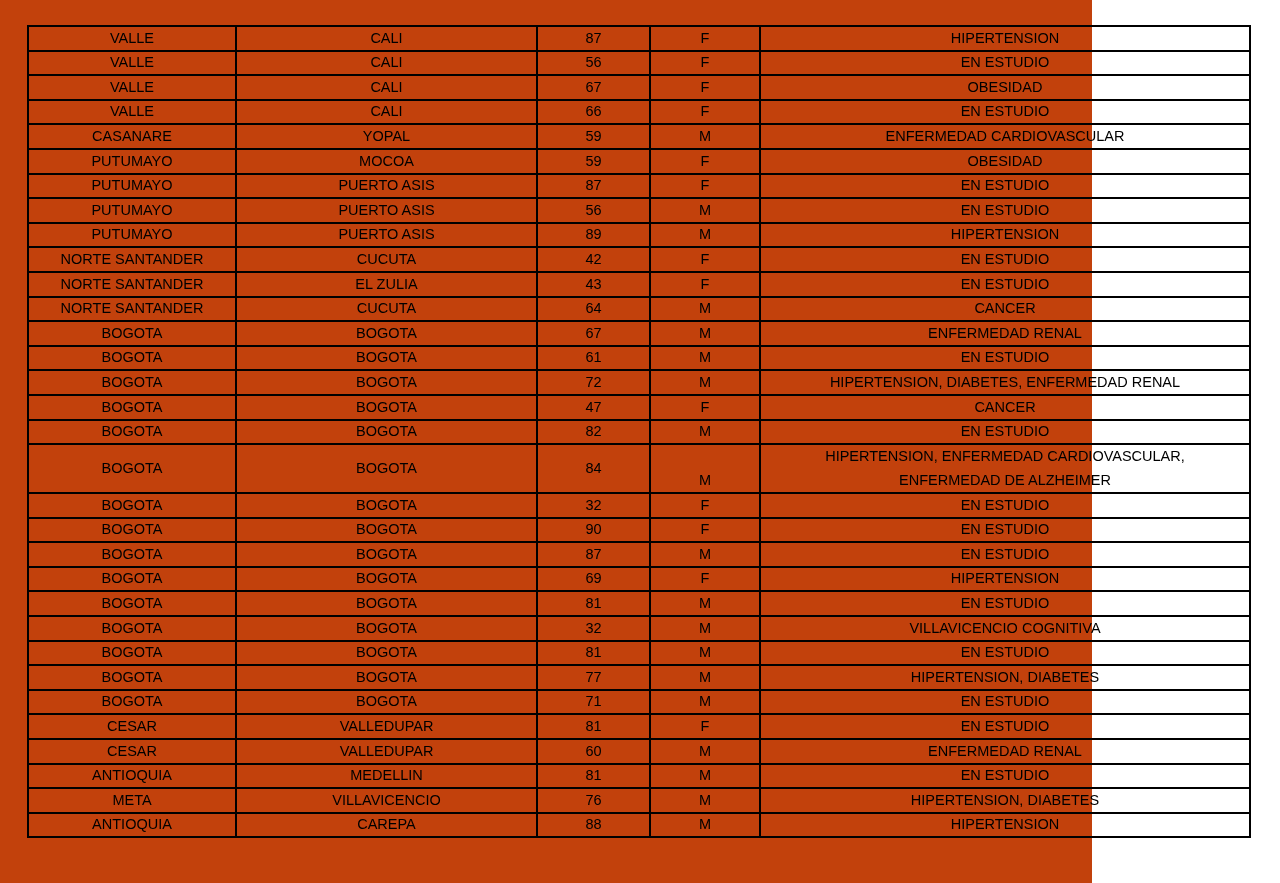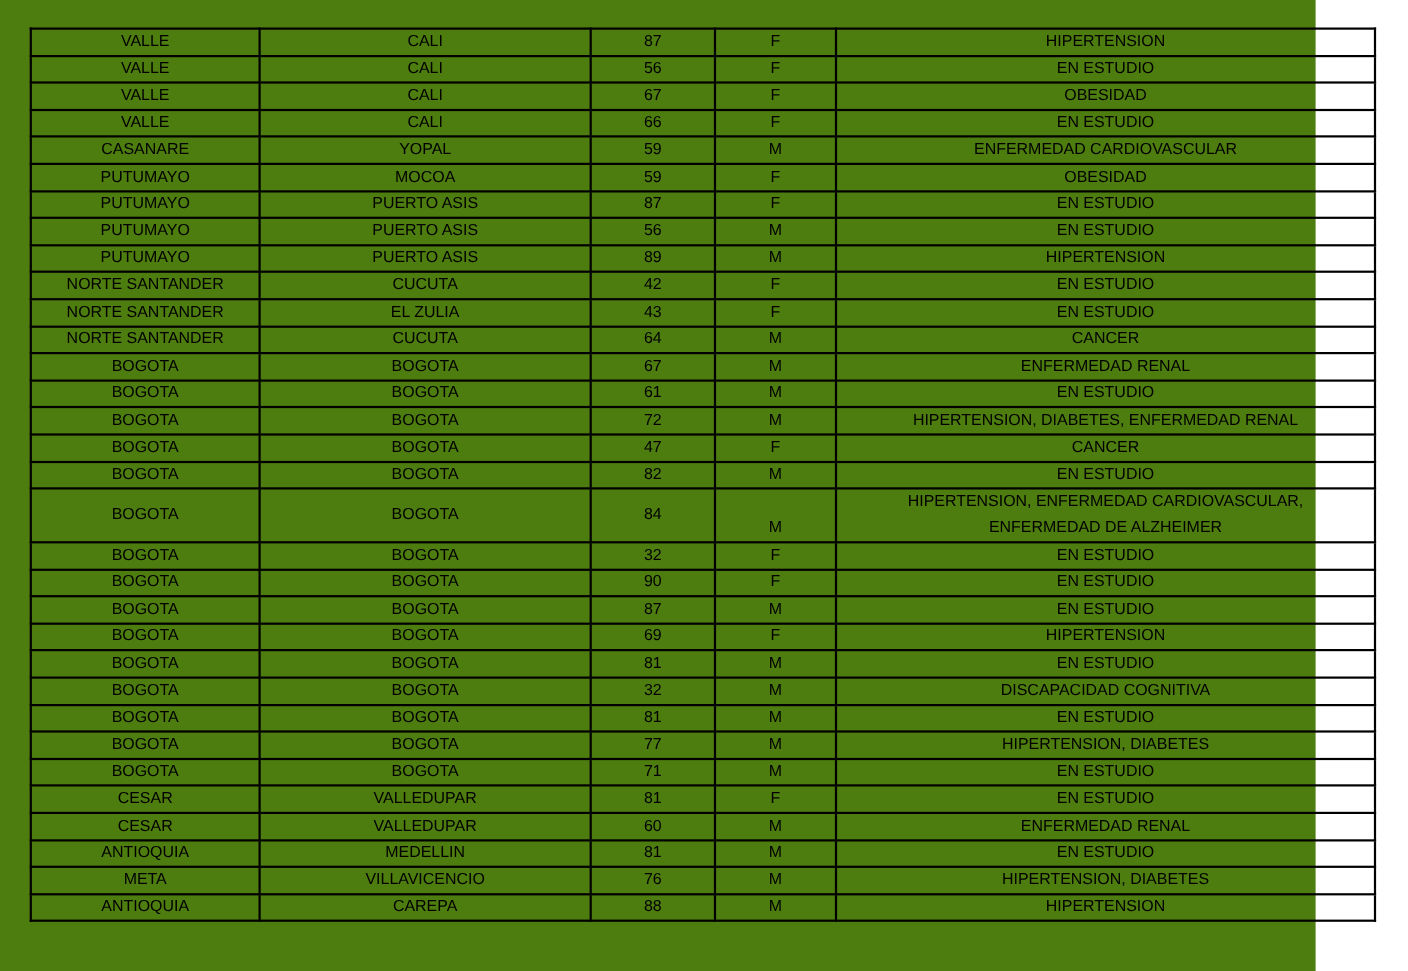--- a/index.html
+++ b/index.html
@@ -2,23 +2,23 @@
 <html><head>
 <meta charset="utf-8">
 <style>
   html, body {
     margin: 0;
     padding: 0;
     background: #ffffff;
   }
   .page {
     position: relative;
-    width: 1196px;
+    width: 1092px;
     height: 883px;
-    background: #4d7c0f;
+    background: #c2410c;
     font-family: "Liberation Sans", sans-serif;
   }
   table.patients {
     position: absolute;
     left: 27px;
     top: 25px;
     width: 1222px;
     border-collapse: collapse;
     table-layout: fixed;
   }
@@ -226,21 +226,21 @@
           <td class="city">BOGOTA</td>
           <td class="age">81</td>
           <td class="gender">M</td>
           <td class="condition">EN ESTUDIO</td>
         </tr>
         <tr>
           <td class="department">BOGOTA</td>
           <td class="city">BOGOTA</td>
           <td class="age">32</td>
           <td class="gender">M</td>
-          <td class="condition">DISCAPACIDAD COGNITIVA</td>
+          <td class="condition">VILLAVICENCIO COGNITIVA</td>
         </tr>
         <tr>
           <td class="department">BOGOTA</td>
           <td class="city">BOGOTA</td>
           <td class="age">81</td>
           <td class="gender">M</td>
           <td class="condition">EN ESTUDIO</td>
         </tr>
         <tr>
           <td class="department">BOGOTA</td>

